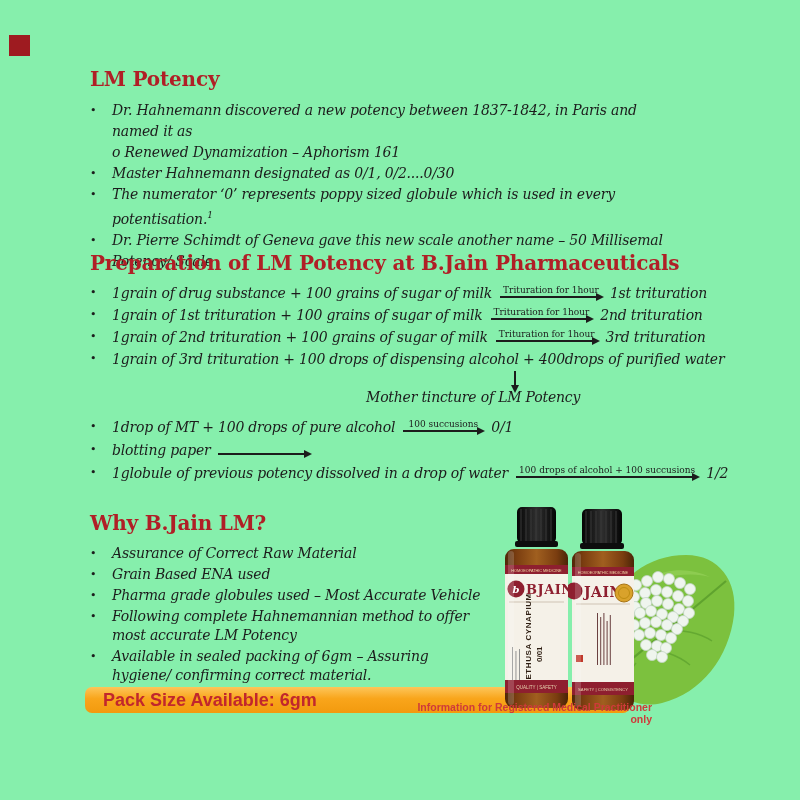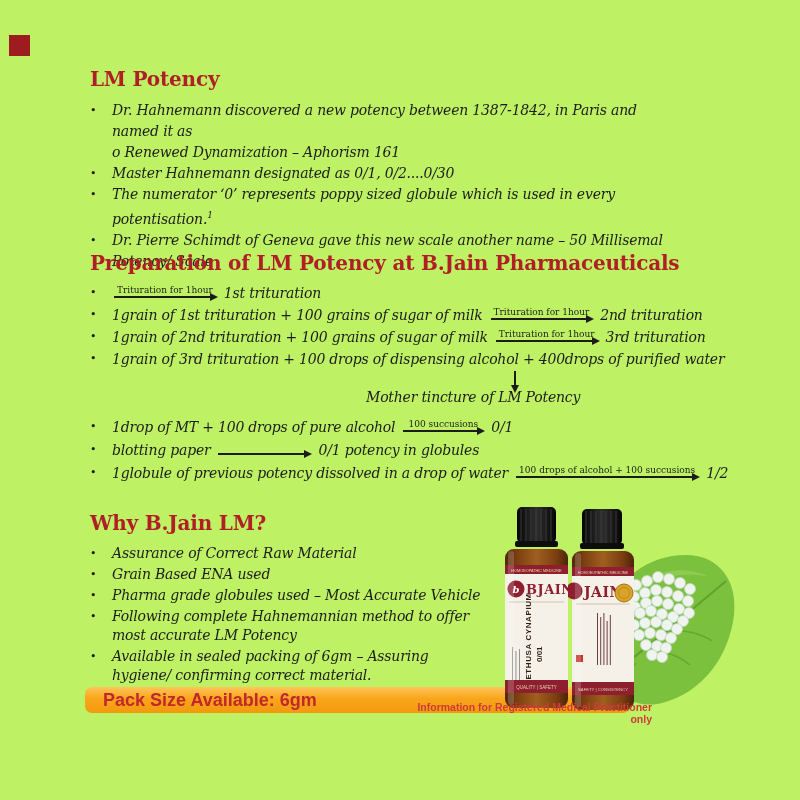--- a/index.html
+++ b/index.html
@@ -1,20 +1,20 @@
 <!DOCTYPE html>
 <html style="--heading: #B01F26; --body_text: #1C1C1C; --banner_bg: #F9A51B; --banner_text: #C1272D; --footer_text: #CF3A3A; --brand_maroon: #8E1F2F; --leaf_green: #7CC13E; --corner_mark: #9E1B20;"><head>
 <meta charset="utf-8">
 <style>
   :root{
     --heading:#B01F26; --body_text:#1C1C1C; --banner_bg:#F9A51B; --banner_text:#C1272D;
     --footer_text:#CF3A3A; --brand_maroon:#8E1F2F; --leaf_green:#7CC13E; --corner_mark:#9E1B20;
   }
   html,body{margin:0;padding:0;background:#fff;}
-  .canvas{position:relative;width:800px;height:800px;background:#bef264;overflow:hidden;
+  .canvas{position:relative;width:800px;height:800px;background:#86efac;overflow:hidden;
           font-family:"DejaVu Serif", serif;color:var(--body_text);}
   .corner-mark{position:absolute;left:9px;top:35px;width:21px;height:21px;background:var(--corner_mark);}
   .sec{position:absolute;}
   #sec-lm{left:90px;top:64px;width:592px;}
   #sec-prep{left:90px;top:248px;width:625px;}
   #sec-why{left:90px;top:508px;width:392px;}
   .title{margin:4px 0 10px 0;font-size:20px;line-height:22px;font-weight:bold;font-style:normal;
          color:var(--heading);letter-spacing:-0.2px;}
   #sec-prep .title{margin-bottom:9px;}
   .bl{display:flex;align-items:flex-start;font-style:italic;font-size:14px;line-height:21px;letter-spacing:-0.2px;}
@@ -48,21 +48,21 @@
 
 <div class="canvas">
 
   <div class="corner-mark"></div>
 
   <section class="sec" id="sec-lm">
     <h2 class="title">LM Potency</h2>
     <div class="bl">
       <span class="blt">•</span>
       <div class="bt">
-        <div>Dr. Hahnemann discovered a new potency between 1387-1842, in Paris and named it as</div>
+        <div>Dr. Hahnemann discovered a new potency between 1837-1842, in Paris and named it as</div>
         <div>o Renewed Dynamization – Aphorism 161</div>
       </div>
     </div>
     <div class="bl">
       <span class="blt">•</span>
       <div class="bt">Master Hahnemann designated as 0/1, 0/2....0/30</div>
     </div>
     <div class="bl">
       <span class="blt">•</span>
       <div class="bt"><span>The numerator ‘0’ represents poppy sized globule which is used in every potentisation.</span><sup>1</sup></div>
@@ -72,20 +72,21 @@
       <div class="bt">Dr. Pierre Schimdt of Geneva gave this new scale another name – 50 Millisemal Potency/ Scale</div>
     </div>
   </section>
 
   <section class="sec" id="sec-prep">
     <h2 class="title">Preparation of LM Potency at B.Jain Pharmaceuticals</h2>
 
     <div class="bl">
       <span class="blt">•</span>
       <div class="bt row">
+        <span>1grain of drug substance + 100 grains of sugar of milk</span>
         <span class="farrow" style="min-width:96px">
           <span class="lbl">Trituration for 1hour</span>
           <span class="shaft"></span>
         </span>
         <span>1st trituration</span>
       </div>
     </div>
 
     <div class="bl">
       <span class="blt">•</span>
@@ -135,21 +136,20 @@
 
     <div class="bl" style="margin-top:3px">
       <span class="blt">•</span>
       <div class="bt">
         <div class="row">
           <span>blotting paper</span>
           <span class="farrow" style="min-width:92px">
             <span class="lbl"></span>
             <span class="shaft"></span>
           </span>
-          <span>0/1 potency in globules</span>
         </div>
       </div>
     </div>
 
     <div class="bl" style="margin-top:3px">
       <span class="blt">•</span>
       <div class="bt row">
         <span>1globule of previous potency dissolved in a drop of water</span>
         <span class="farrow" style="min-width:168px">
           <span class="lbl">100 drops of alcohol + 100 succusions</span>

